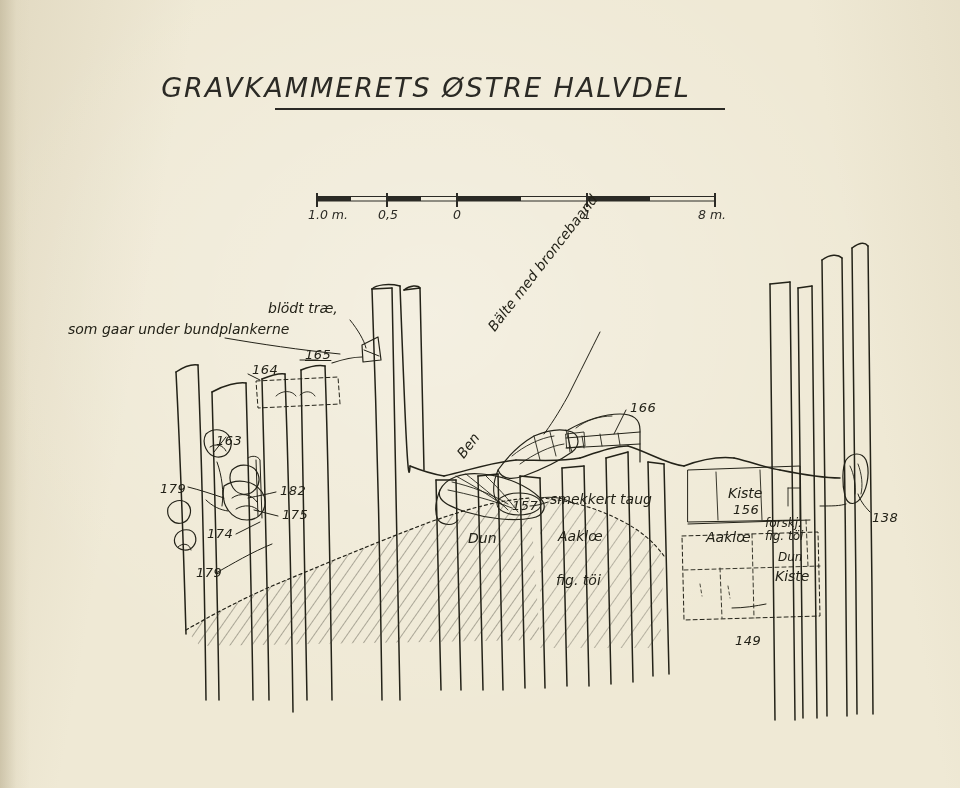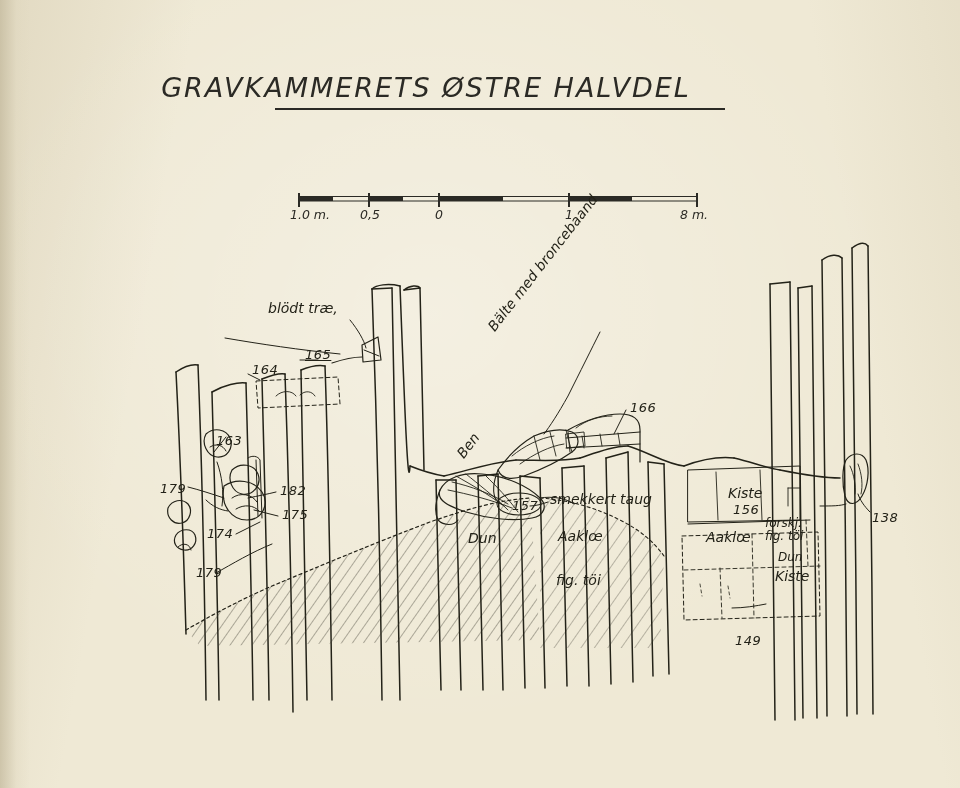--- a/index.html
+++ b/index.html
@@ -68,21 +68,21 @@
     text-align: center;
     font-family: "DejaVu Sans", sans-serif;
     font-size: 19px;
     letter-spacing: 1.6px;
     color: #2b2a25;
     font-style: italic;
   }
   .scalebar-wrap {
     position: absolute;
     top: 193px;
-    left: 298px;
+    left: 316px;
     width: 400px;
     height: 34px;
     text-align: right;
   }
   .scale-tick {
     position: absolute;
     top: 0;
     width: 1.5px;
     height: 14px;
     background: #2b2a25;
@@ -311,20 +311,21 @@
       <path d="M870 512 C 864 506, 860 500, 858 494" stroke-width="1"></path>
       <path d="M300 360 C 306 360, 312 360, 318 360" stroke-width="1"></path>
       <path d="M248 374 C 252 376, 256 378, 260 380" stroke-width="1"></path>
       <path d="M226 437 C 222 442, 218 447, 214 452" stroke-width="1"></path>
       <path d="M732 608 C 744 608, 756 606, 766 604" stroke-width="1"></path>
       <path d="M600 332 C 592 348, 580 372, 568 396 C 558 414, 550 426, 544 434" stroke-width="1"></path>
     </g>
   </svg>
 
   <div class="annot" style="left:268px; top:300px; font-size:14px;">blödt træ,</div>
+  <div class="annot" style="left:68px; top:321px; font-size:14px;">som gaar under bundplankerne</div>
   <div class="annot num" style="left:305px; top:347px;text-decoration:underline;">165</div>
   <div class="annot num" style="left:252px; top:362px;">164</div>
   <div class="annot" style="left:497px; top:318px; font-size:14px; transform:rotate(-52deg); transform-origin:left bottom;">Bälte med broncebaand</div>
   <div class="annot num" style="left:630px; top:400px;">166</div>
   <div class="annot" style="left:466px; top:445px; font-size:14px; transform:rotate(-52deg); transform-origin:left bottom;">Ben</div>
   <div class="annot num" style="left:216px; top:433px;">163</div>
   <div class="annot num" style="left:160px; top:481px;">179</div>
   <div class="annot num" style="left:280px; top:483px;">182</div>
   <div class="annot num" style="left:282px; top:507px;">175</div>
   <div class="annot num" style="left:207px; top:526px;">174</div>

